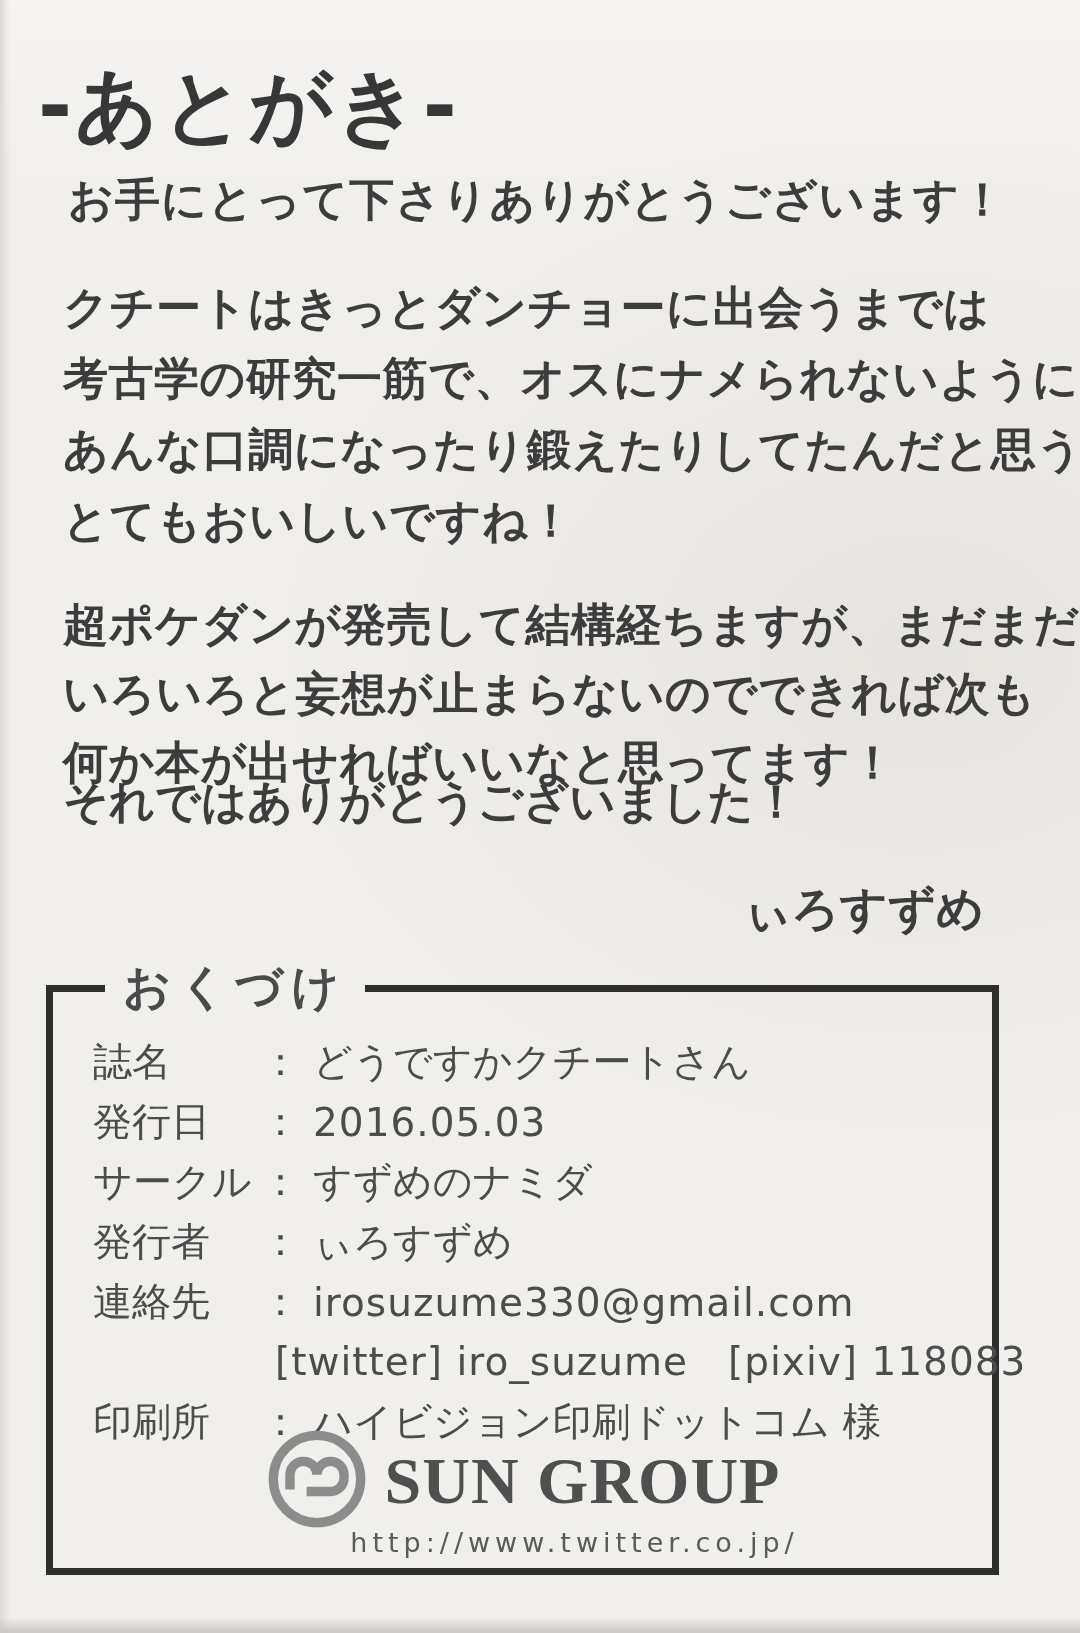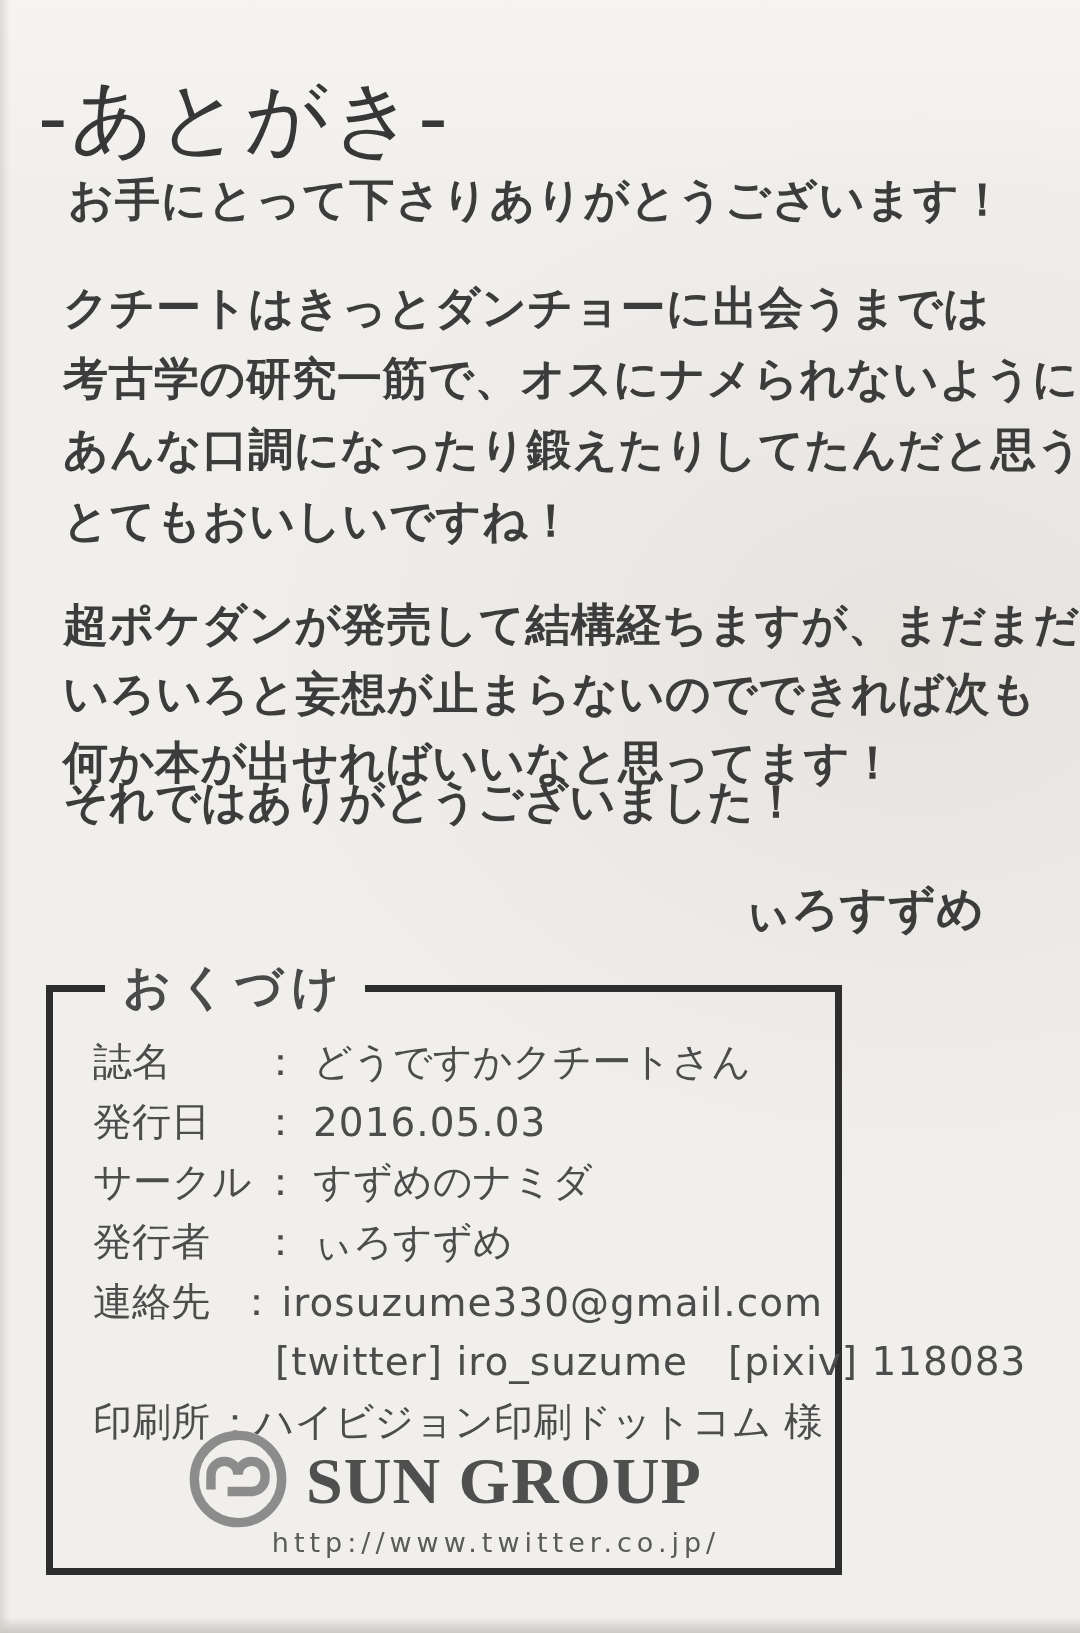--- a/index.html
+++ b/index.html
@@ -23,22 +23,22 @@
   .scan-edge-left {
     position: absolute; left: 0; top: 0; width: 10px; height: 100%;
     background: linear-gradient(to right, #dcd9d5, rgba(220,217,213,0));
   }
   .scan-edge-bottom {
     position: absolute; left: 0; bottom: 0; width: 100%; height: 16px;
     background: linear-gradient(to top, #ccc9c5, rgba(204,201,197,0));
   }
 
   .afterword-title {
-    position: absolute; left: 38px; top: 64px;
-    font-size: 82px; font-weight: 400; letter-spacing: 3px;
+    position: absolute; left: 38px; top: 52px;
+    font-size: 82px; font-weight: 700; letter-spacing: 3px;
     color: #373737;
   }
   .body-line { white-space: nowrap; }
   .thanks {
     position: absolute; left: 68px; top: 170px;
     font-size: 45px; font-weight: 700; letter-spacing: 1px; color: #3c3c3c;
   }
   .para {
     position: absolute; left: 63px;
     font-size: 45px; font-weight: 700; letter-spacing: 0.5px;
@@ -51,21 +51,21 @@
     font-size: 45px; font-weight: 700; color: #3c3c3c;
   }
   .signature {
     position: absolute; right: 96px; top: 878px;
     font-size: 47px; font-weight: 700; color: #3c3c3c;
   }
 
   
   .colophon-box {
     position: absolute; left: 46px; top: 985px;
-    width: 796px; height: 590px;
+    width: 953px; height: 590px;
     border: 7px solid #2e2e2e;
     padding-left: 25px;
   }
   .colophon-heading {
     position: absolute; left: 52px; top: -37px;
     font-size: 47px; font-weight: 700; letter-spacing: 8px;
     color: #4a4a4a;
     background: #f1efec;
     padding: 0 18px;
     line-height: 64px;

